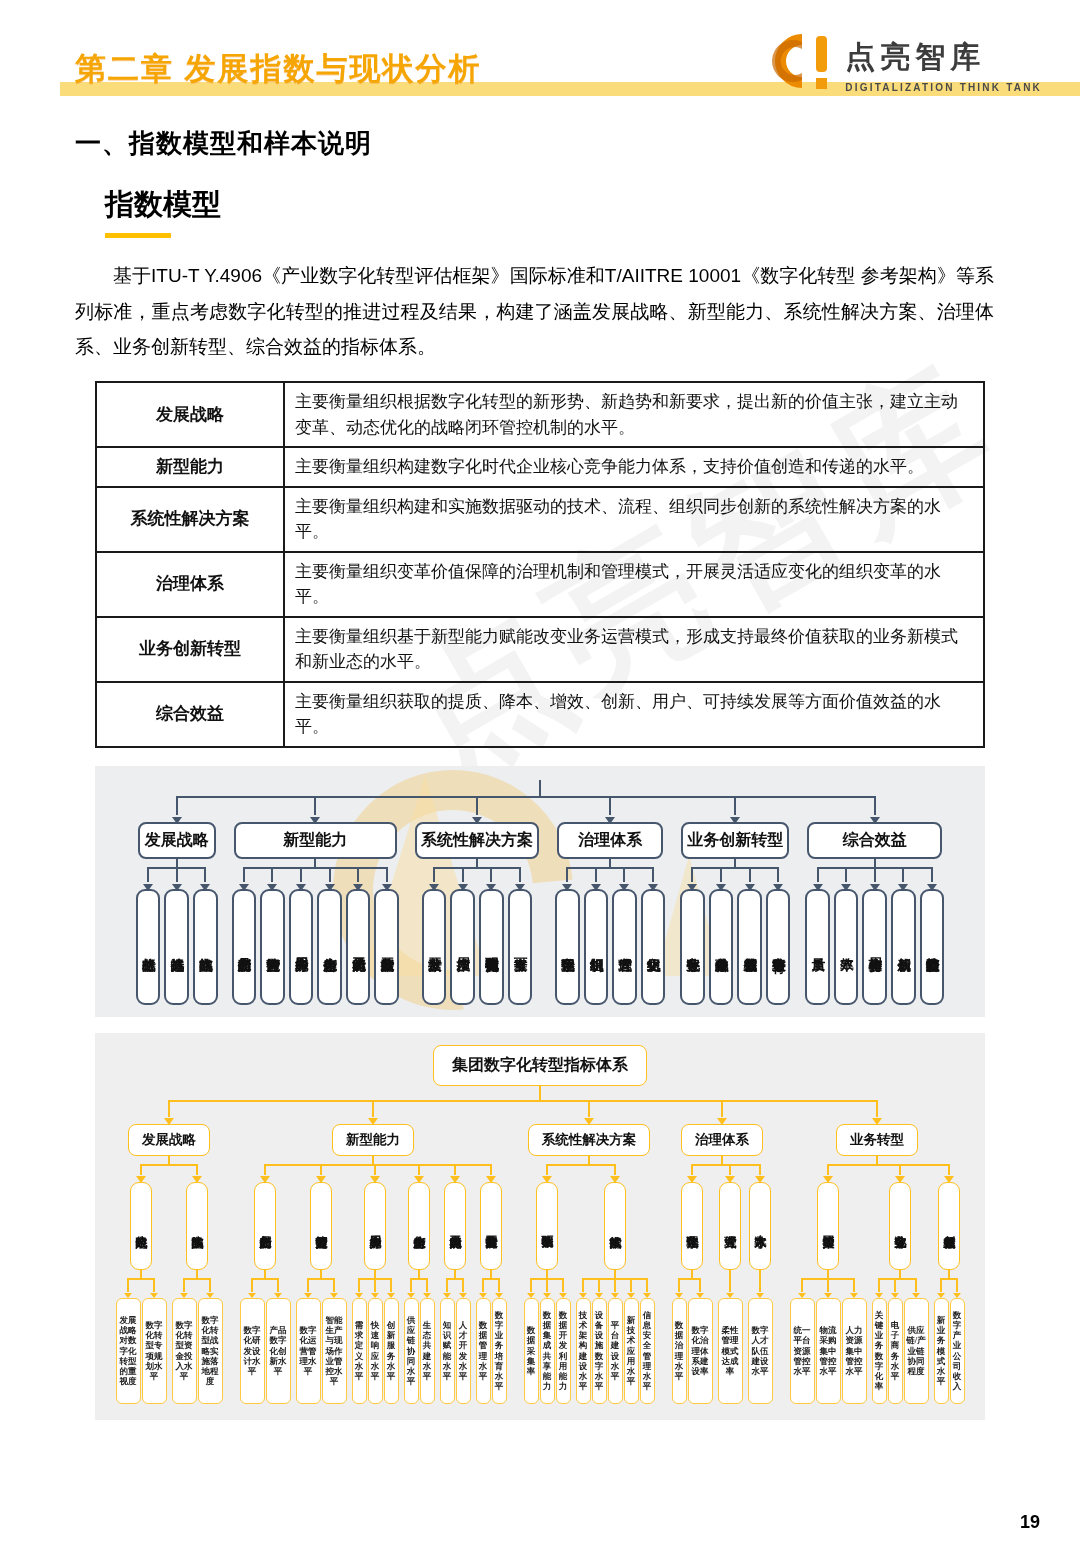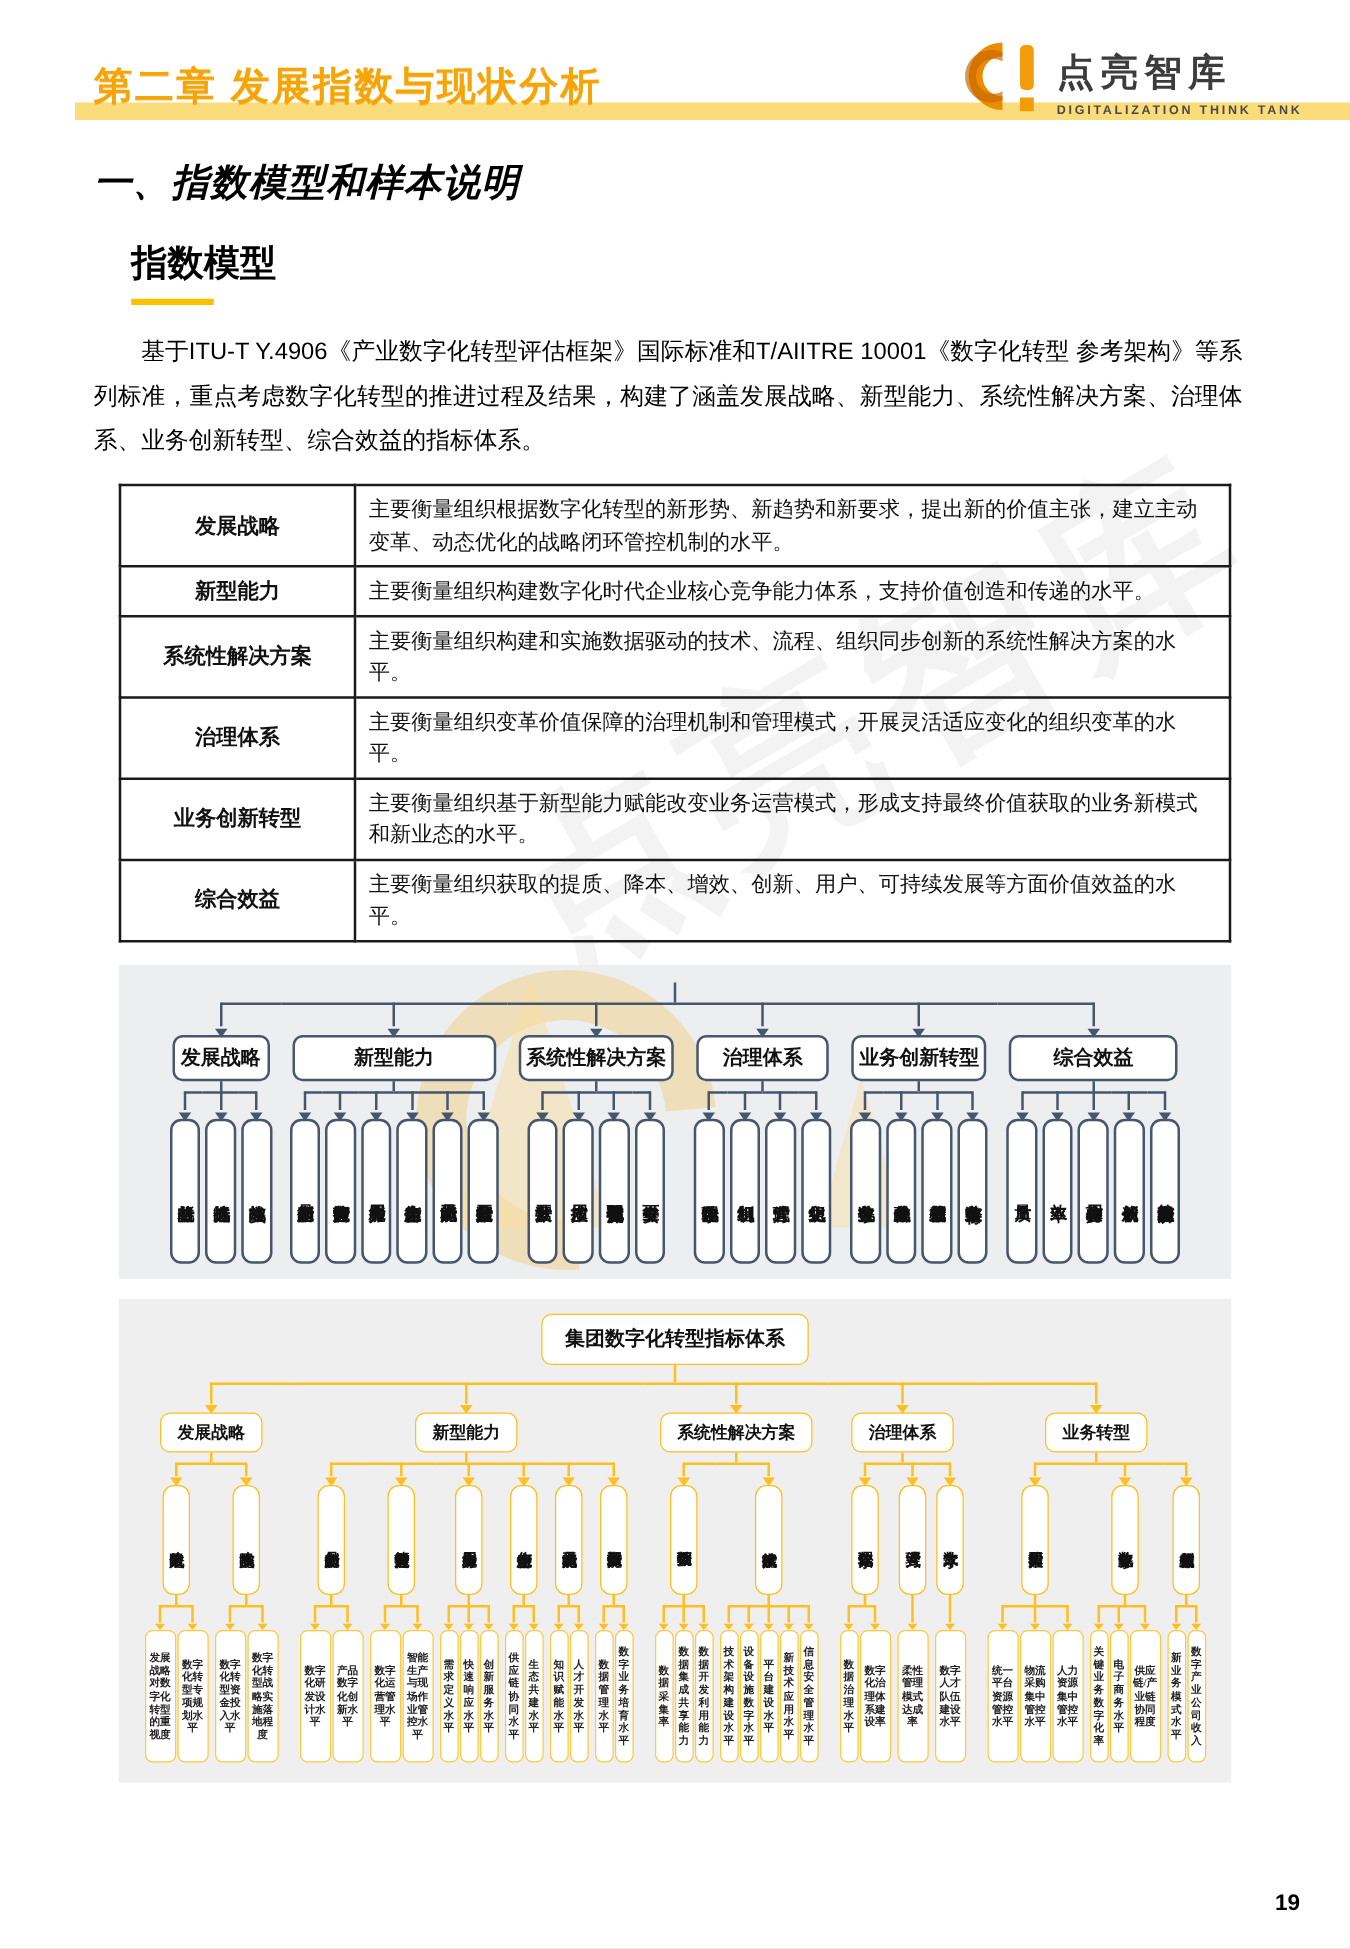--- a/index.html
+++ b/index.html
@@ -16,21 +16,21 @@
   header { display:flex; justify-content:space-between; align-items:flex-start;
            padding:30px 38px 0 75px; height:82px; }
   .chapter { font-size:31px; font-weight:bold; color:#F6A604; letter-spacing:2px; padding-top:18px;
              text-shadow:0 1px 0 rgba(240,130,0,.35); }
   .brand { display:flex; align-items:center; gap:10px; }
   .brand-text .brand-name { font-size:30px; font-weight:bold; color:#3c3c3c; letter-spacing:5px; }
   .brand-text .brand-sub { font-size:10px; font-weight:bold; color:#4a4a4a; letter-spacing:2.2px; margin-top:4px; }
   .band { height:14px; background:#FADC7A; margin:0 0 0 60px; }
 
   
-  h1.section { margin:30px 75px 0; font-size:30px; font-weight:bold; color:#000; letter-spacing:1px;font-style:italic; }
+  h1.section { margin:30px 75px 0; font-size:26px; font-weight:bold; color:#000; letter-spacing:1px; }
   h2.subsection { margin:24px 75px 0 105px; font-size:29px; font-weight:bold; color:#000; }
   .underline { width:66px; height:5px; background:#FFC000; margin:8px 0 0 105px; }
   p.para { margin:20px 86px 0 75px; font-size:19px; line-height:1.88; text-align:justify;
            text-indent:2em; color:#000; }
 
   
   table.idx { border-collapse:collapse; margin:16px 0 0 95px; width:890px; }
   table.idx td { border:2px solid #1a1a1a; font-size:17px; line-height:1.5; padding:6px 10px; vertical-align:middle; }
   table.idx td.lab { width:188px; text-align:center; font-weight:bold; }
 

